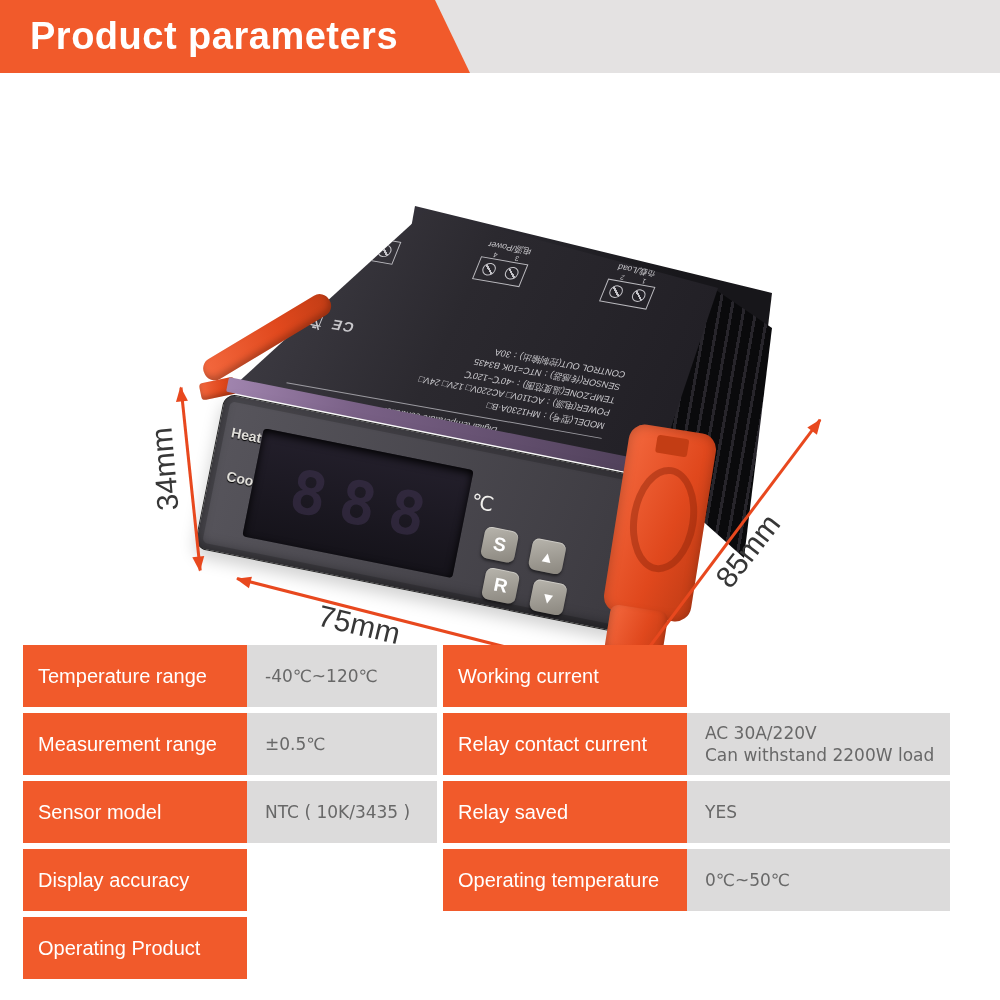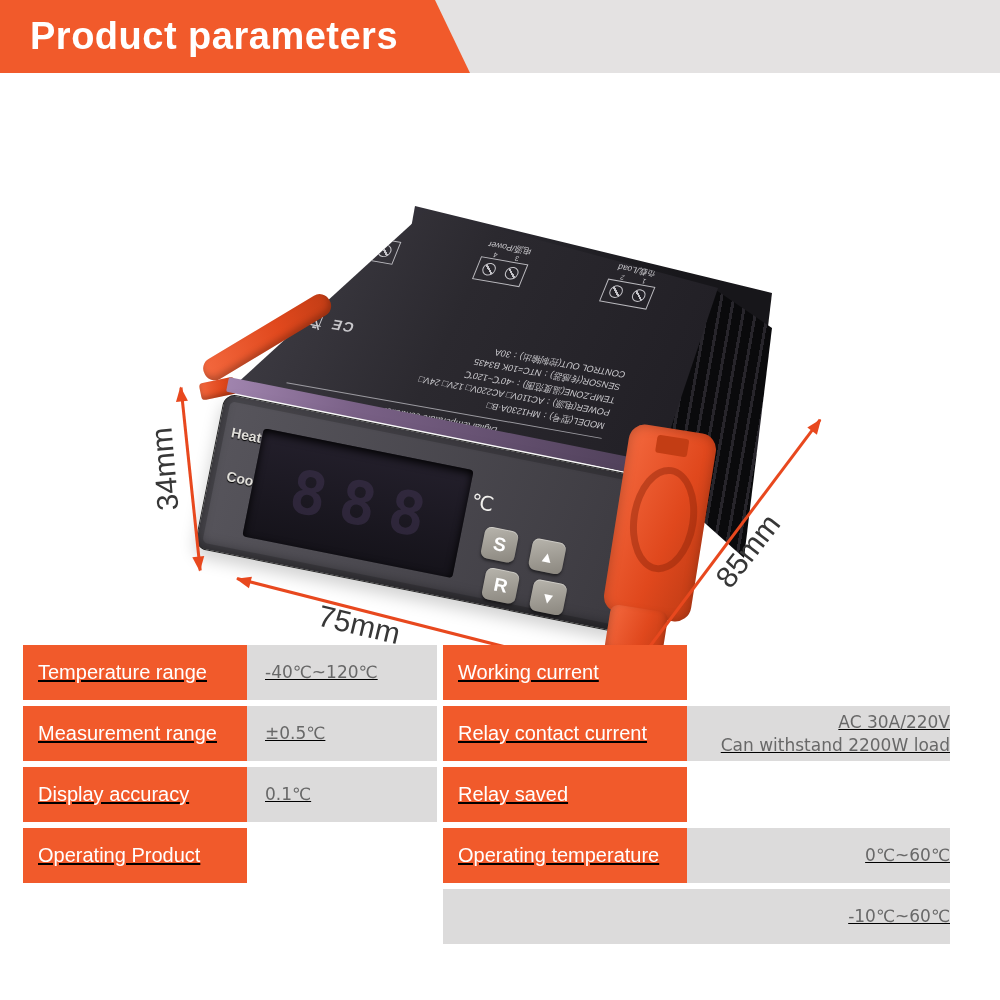--- a/index.html
+++ b/index.html
@@ -82,22 +82,22 @@
   .arrow-w{left:237px;top:497px;width:372px;transform:rotate(14.3deg);}
   .arrow-d{left:628px;top:594px;width:320px;transform:rotate(-53.1deg);}
   .dim-text{position:absolute;width:130px;text-align:center;font-size:30px;color:#373737;transform-origin:center;}
   .dim-text-h{left:100px;top:372px;transform:rotate(-95deg);}
   .dim-text-w{left:294px;top:528px;transform:rotate(13.5deg);}
   .dim-text-d{left:683px;top:454px;transform:rotate(-52deg);}
   
   .tables{position:absolute;left:0;top:645px;width:1000px;}
   .spec-table{position:absolute;top:0;}
   .spec-table.left{left:23px;width:414px;}
-  .spec-table.right{left:443px;width:507px;text-align:right;}
-  .spec-row{display:flex;height:55px;margin-bottom:6px;text-decoration:underline;}
+  .spec-table.right{left:443px;width:507px;}
+  .spec-row{display:flex;height:62px;margin-bottom:6px;}
   .spec-label{background:#f15a2b;color:#ffffff;font-size:20px;display:flex;align-items:center;
           padding-left:15px;box-sizing:border-box;}
   .spec-table.left .spec-label{width:224px;}
   .spec-table.right .spec-label{width:244px;}
   .spec-value{background:#dcdbdb;color:#686868;font-size:17px;flex:1;display:flex;flex-direction:column;
           justify-content:center;padding-left:18px;box-sizing:border-box;line-height:1.3;
           font-family:"DejaVu Sans","Liberation Sans",sans-serif;}
 </style>
 </head>
 <body>
@@ -212,50 +212,53 @@
             <div>-40℃~120℃</div>
           </div>
         </div>
         <div class="spec-row">
           <div class="spec-label">Measurement range</div>
           <div class="spec-value">
             <div>±0.5℃</div>
           </div>
         </div>
         <div class="spec-row">
+          <div class="spec-label">Sensor model</div>
+          <div class="spec-value">
+            <div>NTC ( 10K/3435 )</div>
+          </div>
+        </div>
+        <div class="spec-row">
           <div class="spec-label">Display accuracy</div>
-          <div class="spec-value">
-            <div>0.1℃</div>
-          </div>
         </div>
         <div class="spec-row">
           <div class="spec-label">Operating Product</div>
         </div>
       </div>
     <div class="spec-table right" id="table-right">
         <div class="spec-row">
           <div class="spec-label">Working current</div>
         </div>
         <div class="spec-row">
           <div class="spec-label">Relay contact current</div>
           <div class="spec-value">
             <div>AC 30A/220V</div>
             <div>Can withstand 2200W load</div>
           </div>
         </div>
         <div class="spec-row">
           <div class="spec-label">Relay saved</div>
+          <div class="spec-value">
+            <div>YES</div>
+          </div>
         </div>
         <div class="spec-row">
           <div class="spec-label">Operating temperature</div>
           <div class="spec-value">
-            <div>0℃~60℃</div>
-          </div>
-        </div>
-        <div class="spec-row">
-          <div class="spec-value">
-            <div>-10℃~60℃</div>
-          </div>
+            <div>0℃~50℃</div>
+          </div>
+        </div>
+        <div class="spec-row">
         </div>
       </div>
   </div>
 
 </div>
 
 </body></html>

